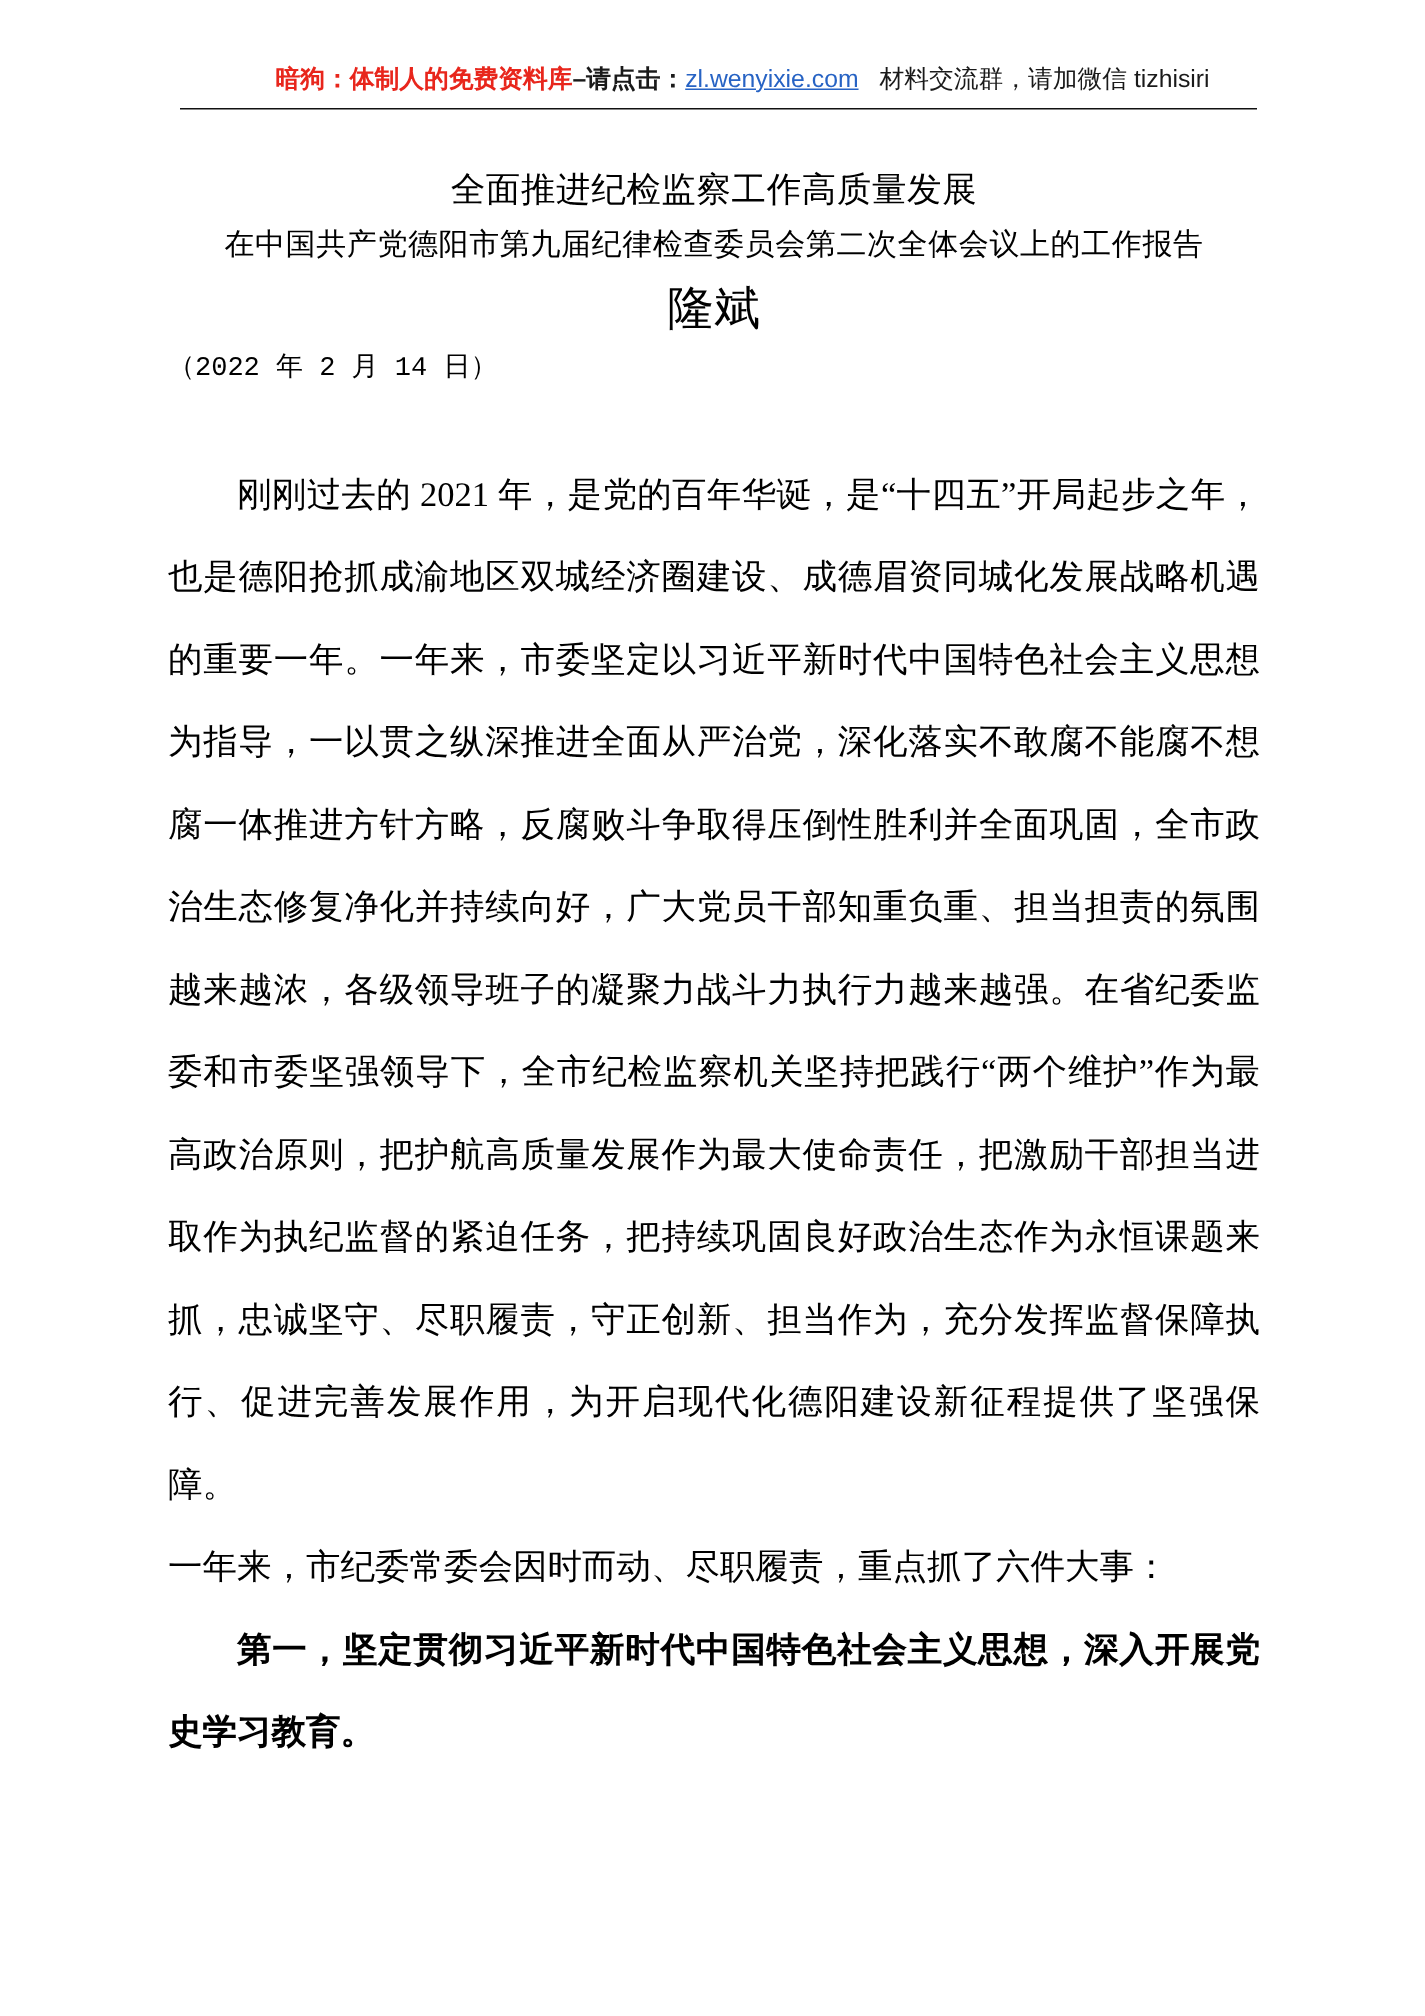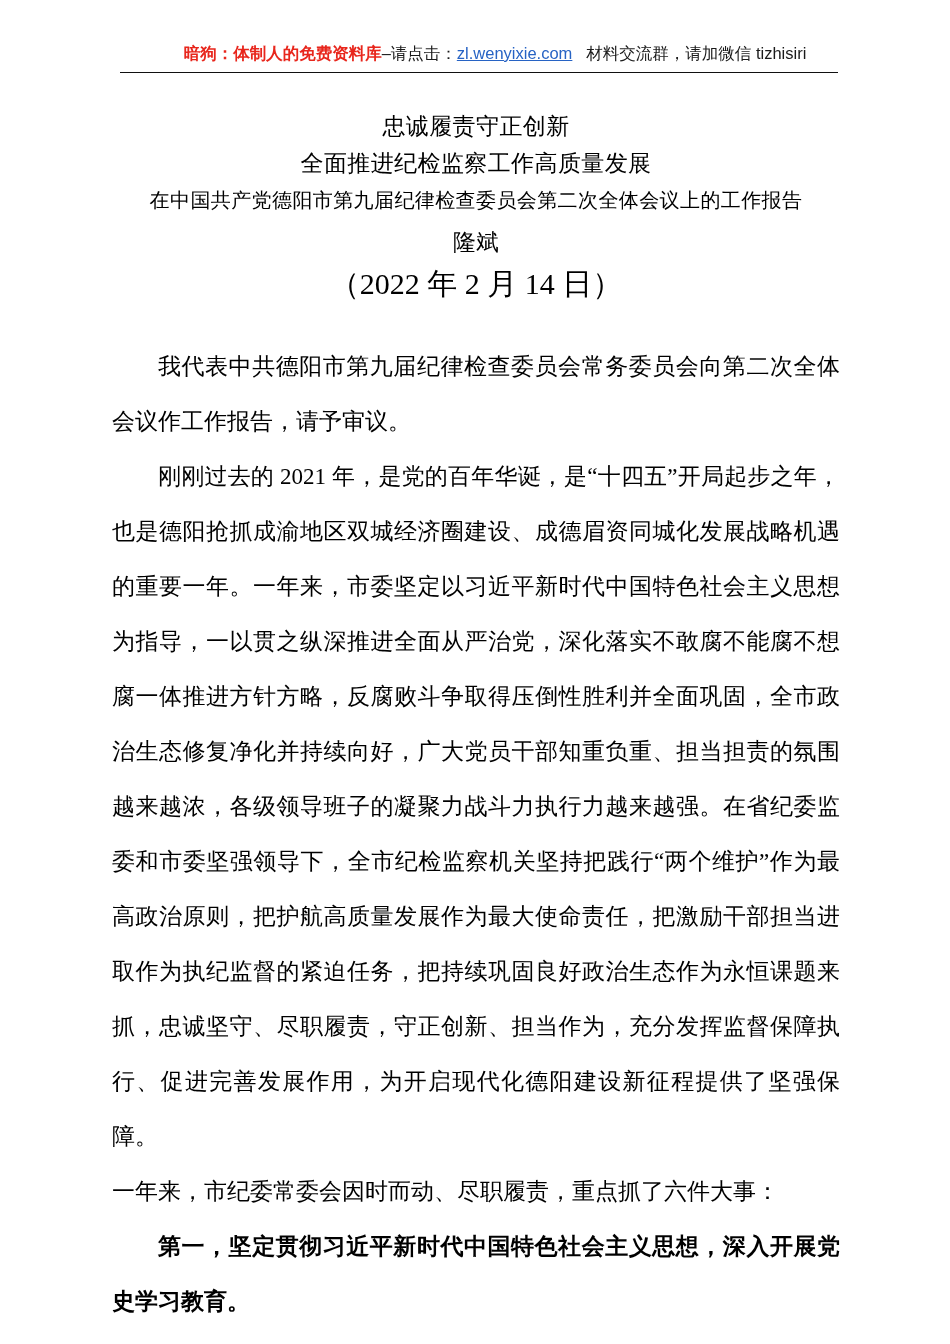--- a/index.html
+++ b/index.html
@@ -34,21 +34,21 @@
     line-height: 30px;
     letter-spacing: 0px;
   }
   .promo-red {
     color: #e8261c;
     font-weight: bold;
     padding-left: 40px;
   }
   .promo-dark {
     color: #1a1a1a;
-    font-weight: normal;
+    font-weight: bold;
   }
   .promo-link {
     color: #2763c4;
     font-weight: normal;
     text-decoration: underline;
   }
   .promo-plain {
     color: #1a1a1a;
     font-weight: normal;
     margin-left: 14px;
@@ -81,29 +81,29 @@
   }
   .title-wrap {
     text-align: justify;
     text-align-last: center;
     font-size: 20px;
     line-height: 37px;
     letter-spacing: 0.4px;
   }
   .author-line {
     text-align: center;
-    font-size: 23px;
+    font-size: 31px;
     line-height: 39px;
     margin-top: 4px;
   }
   .date-line {
-    text-align: center;
-    font-size: 30px;
+    font-size: 18px;
     line-height: 39px;
     margin-top: 2px;
+    font-family: Liberation Mono, monospace;
   }
 
   .body-spacer {
     height: 36px;
   }
 
   p.para {
     margin: 0;
     font-size: 23px;
     line-height: 55px;
@@ -128,31 +128,29 @@
 <div class="page">
 
   <div class="promo-banner">
     <span class="promo-red">暗狗：体制人的免费资料库</span><span class="promo-dark">–请点击：</span><span class="promo-link">zl.wenyixie.com</span><span class="promo-plain">材料交流群，请加微信 tizhisiri</span>
   </div>
   <div class="promo-rule"></div>
 
   <div class="doc">
 
     <div class="title-block">
-      <div class="title-line">忠诚履责守正创新</div>
       <div class="title-line">全面推进纪检监察工作高质量发展</div>
       <div class="title-wrap">在中国共产党德阳市第九届纪律检查委员会第二次全体会议上的工作报告</div>
     </div>
 
     <div class="author-line">隆斌</div>
     <div class="date-line">（2022 年 2 月 14 日）</div>
 
     <div class="body-spacer"></div>
 
-    <p class="para"><span>我代表中共德阳市第九届纪律检查委员会常务委员会向第二次全体会议作工作报告，请予审议。</span></p>
 
 
     <p class="para"><span>刚刚过去的 2021 年，是党的百年华诞，是“十四五”开局起步之年，也是德阳抢抓成渝地区双城经济圈建设、成德眉资同城化发展战略机遇的重要一年。一年来，市委坚定以习近平新时代中国特色社会主义思想为指导，一以贯之纵深推进全面从严治党，深化落实不敢腐不能腐不想腐一体推进方针方略，反腐败斗争取得压倒性胜利并全面巩固，全市政治生态修复净化并持续向好，广大党员干部知重负重、担当担责的氛围越来越浓，各级领导班子的凝聚力战斗力执行力越来越强。在省纪委监委和市委坚强领导下，全市纪检监察机关坚持把践行“两个维护”作为最高政治原则，把护航高质量发展作为最大使命责任，把激励干部担当进取作为执纪监督的紧迫任务，把持续巩固良好政治生态作为永恒课题来抓，忠诚坚守、尽职履责，守正创新、担当作为，充分发挥监督保障执行、促进完善发展作用，为开启现代化德阳建设新征程提供了坚强保障。</span></p>
 
     <p class="para noindent"><span>一年来，市纪委常委会因时而动、尽职履责，重点抓了六件大事：</span></p>
 
     <p class="para"><b class="lead">第一，坚定贯彻习近平新时代中国特色社会主义思想，深入开展党史学习教育。</b></p>
 
   </div>
 </div>

